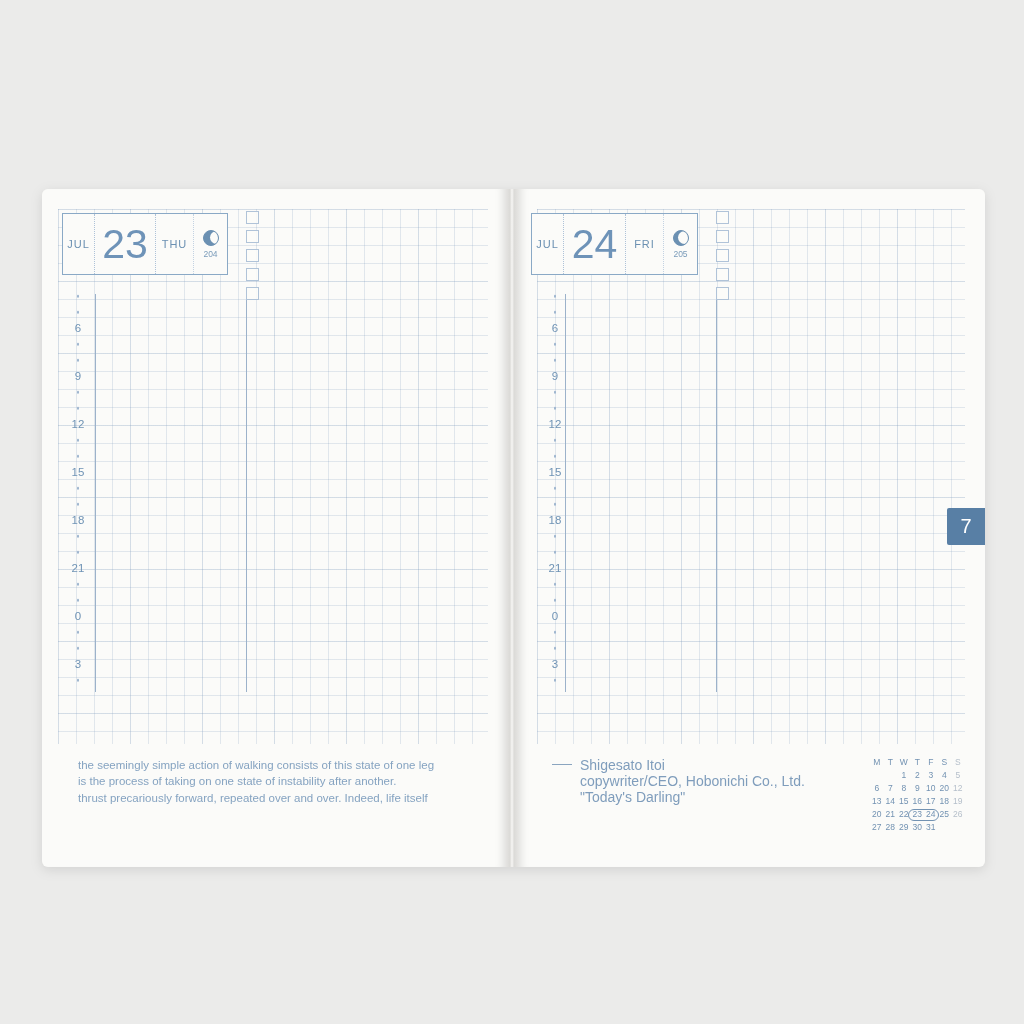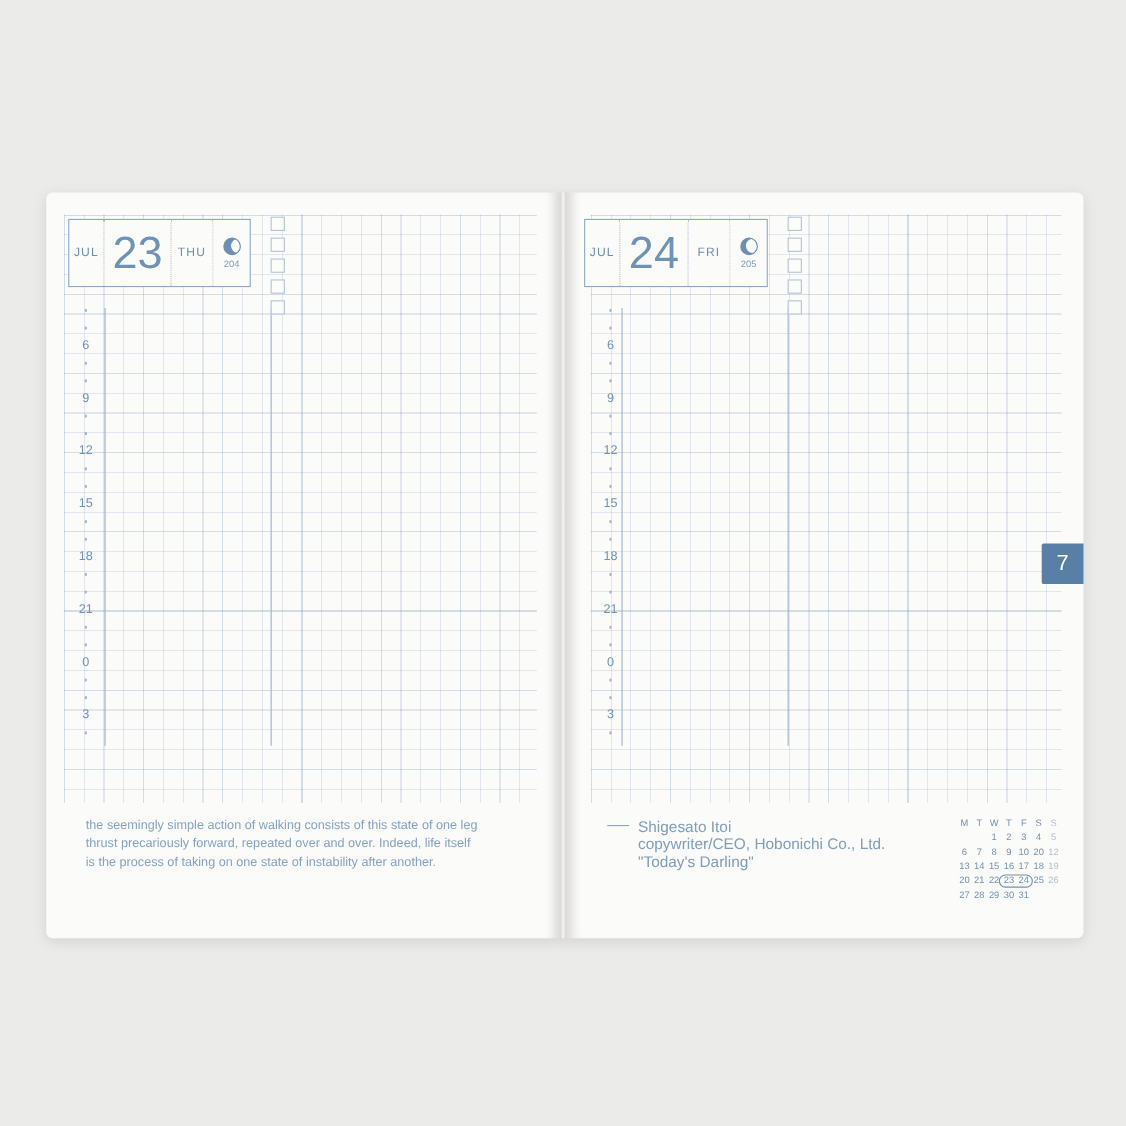--- a/index.html
+++ b/index.html
@@ -4,21 +4,21 @@
 <style>
   html,body{margin:0;padding:0;}
   body{
     width:1024px;height:1024px;
     background:#ebebea;
     font-family:"Liberation Sans", sans-serif;
     position:relative;
     overflow:hidden;
   }
   .book{
-    position:absolute;left:42px;top:175px;
+    position:absolute;left:42px;top:189px;
     width:943px;height:678px;
     display:flex;
     filter:drop-shadow(0 3px 6px rgba(0,0,0,0.10));
   }
   .page{position:relative;background:#fbfbf9;height:678px;}
   .page.left{width:463px;border-radius:6px 0 0 6px;box-shadow:inset -9px 0 10px -8px rgba(0,0,0,0.14);}
   .page.right{width:466px;border-radius:0 6px 6px 0;box-shadow:inset 9px 0 10px -8px rgba(0,0,0,0.14);}
   .spine{width:14px;background:linear-gradient(to right,#e7e6e4,#dbdad7 35%,#f7f6f4 50%,#dbdad7 65%,#e7e6e4);}
 
   
@@ -146,22 +146,22 @@
         <div class="tl-dot" style="top: 336px;"></div>
         <div class="tl-dot" style="top: 352px;"></div>
         <div class="tl-label" style="top: 368px;">3</div>
         <div class="tl-dot" style="top: 384px;"></div>
       </div>
     <div class="vline v1"></div>
     <div class="vline v2"></div>
 
     <div class="quote">
         <div>the seemingly simple action of walking consists of this state of one leg</div>
+        <div>is the process of taking on one state of instability after another.</div>
         <div>thrust precariously forward, repeated over and over. Indeed, life itself</div>
-        <div>is the process of taking on one state of instability after another.</div>
       </div>
   </div>
 
   <div class="spine"></div>
 
   <div class="page right">
     <div class="grid-area"></div>
 
     <div class="header-box">
       <div class="hb-cell hb-month">JUL</div>

